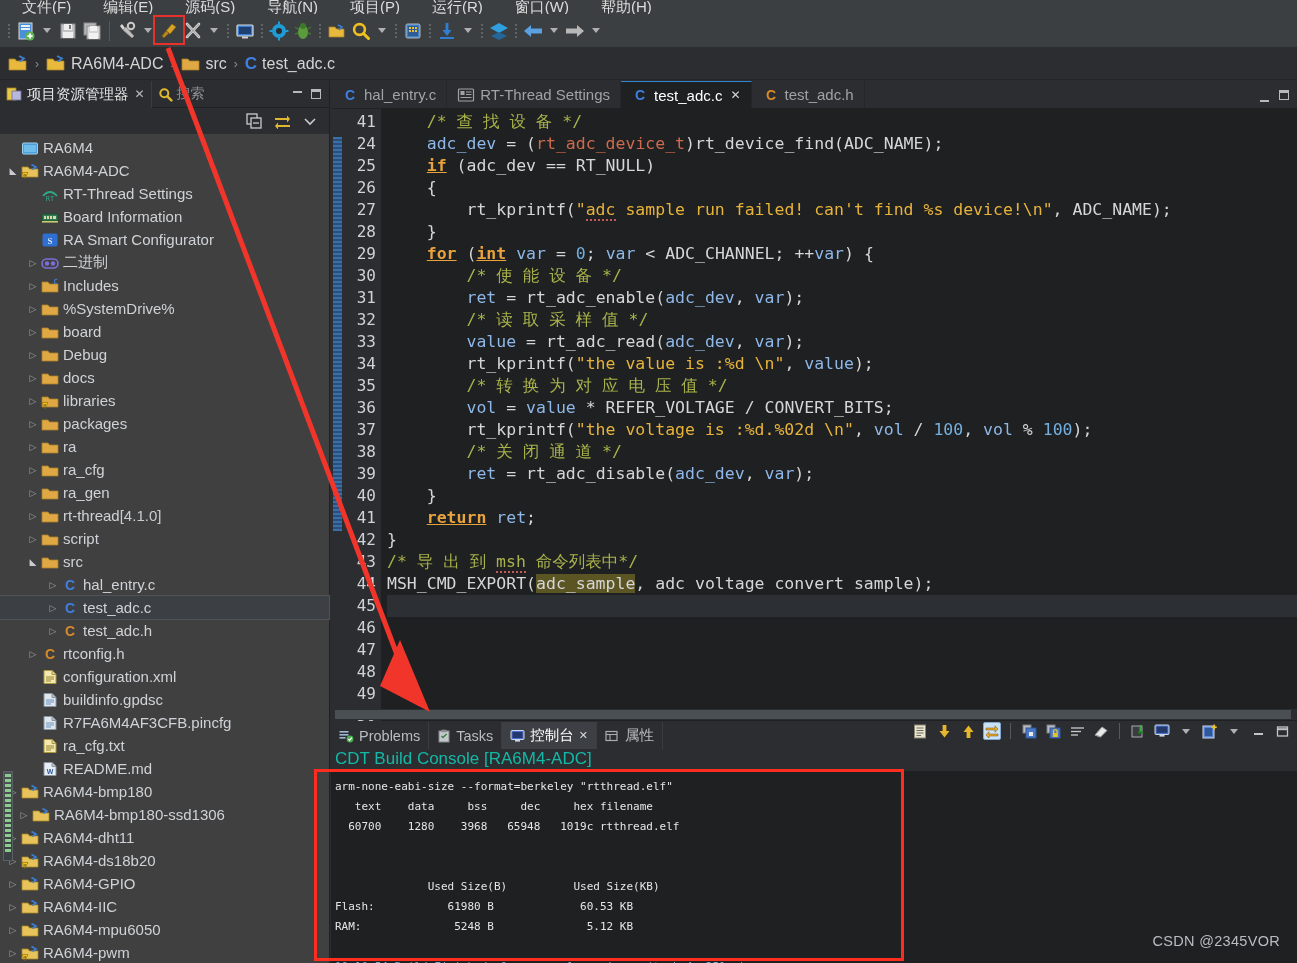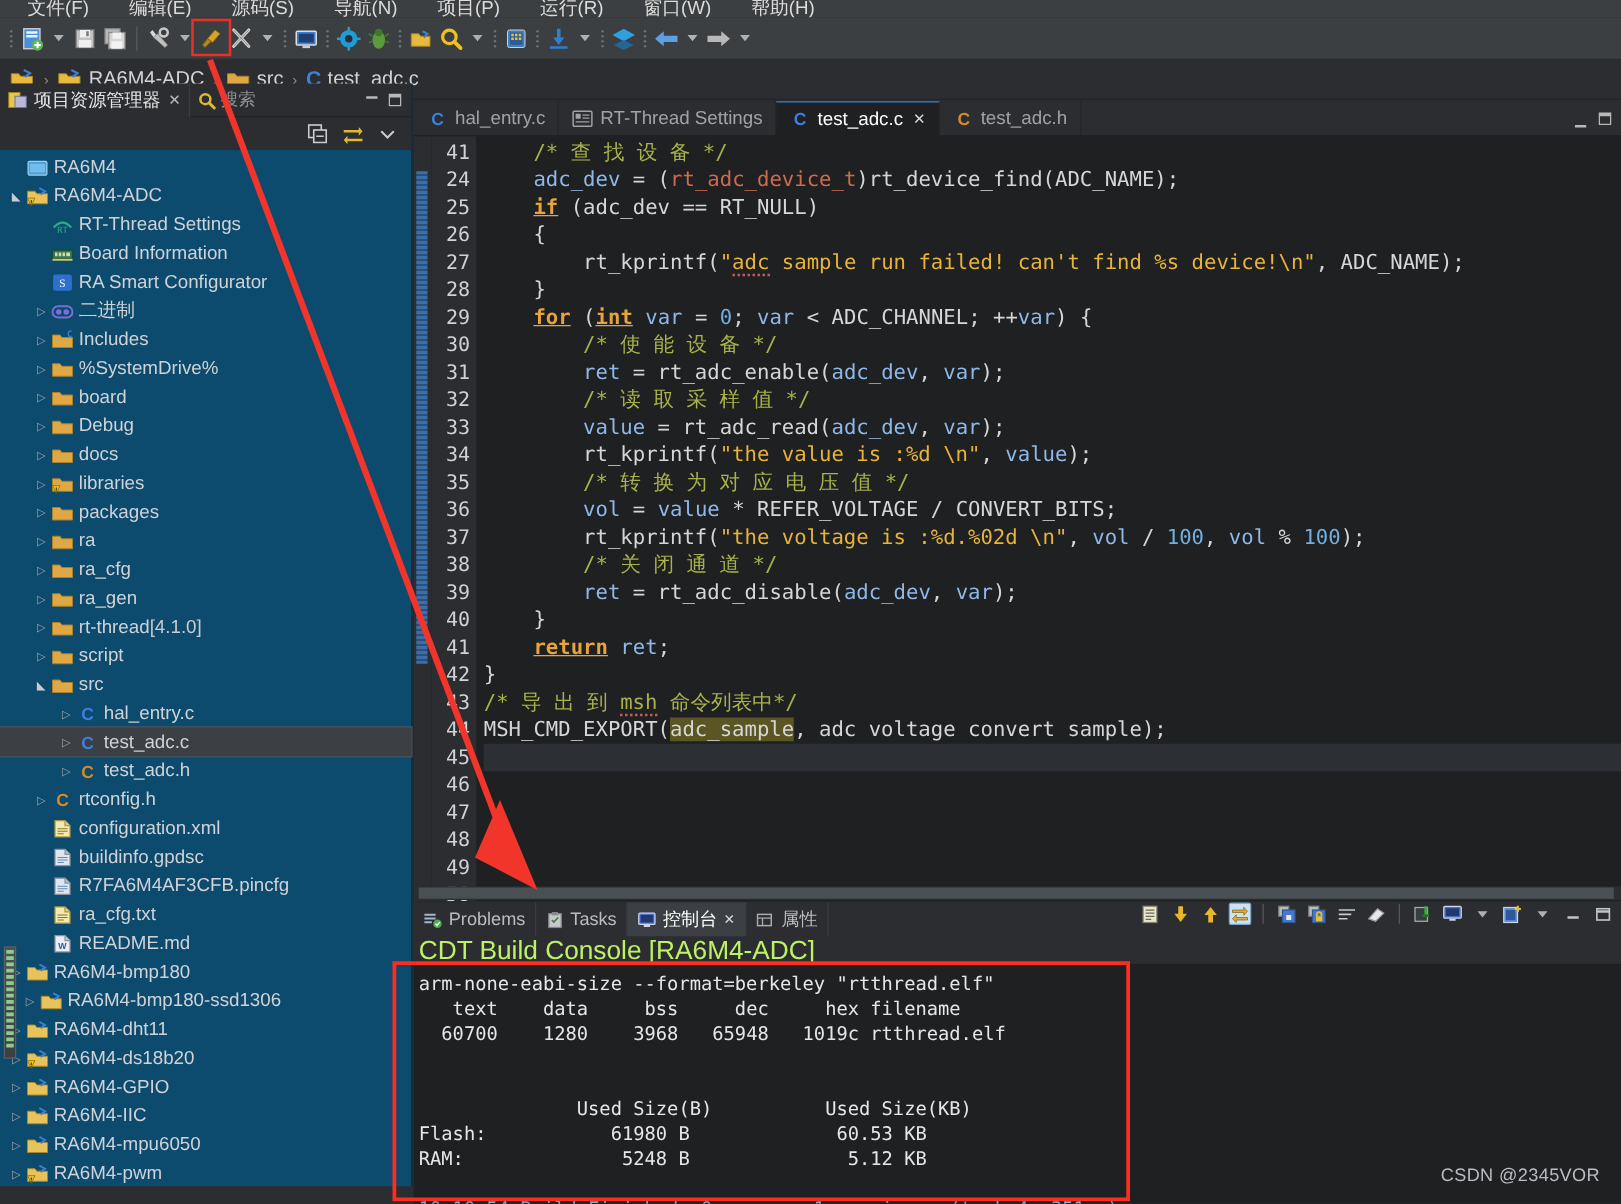--- a/index.html
+++ b/index.html
@@ -51,22 +51,22 @@
   .breadcrumb {
     position: absolute; top: 48px; left: 0; width: 1297px; height: 32px;
     background: #2b2d30; display: flex; align-items: center;
     padding-left: 8px; gap: 5px; color: #d4d4d4; font-size: 16px;
     border-bottom: 1px solid #232528;
   }
   .bc-sep { color: #8a8d90; font-size: 12px; margin: 0 2px; }
 
   
   .leftpanel {
-    position: absolute; top: 67px; left: 0; width: 330px; height: 882px;
-    background: #0c4a6e; border-right: 1px solid #1f2123;
+    position: absolute; top: 81px; left: 0; width: 330px; height: 882px;
+    background: #404040; border-right: 1px solid #1f2123;
   }
   .lp-tabs {
     height: 27px; display: flex; align-items: center;
     background: #2b2d30; border-bottom: 1px solid #1f2123;
   }
   .lp-tab-active {
     display: flex; align-items: center; gap: 4px; height: 27px;
     padding: 0 6px; color: #e6e6e6; font-size: 14.5px;
     background: #2b2d30;
   }
@@ -151,27 +151,27 @@
   .cs-tab {
     display: flex; align-items: center; gap: 5px; height: 27px; padding: 0 8px;
     font-size: 14.5px; color: #b9bdc1; border-right: 1px solid #3a3d40;
   }
   .cs-tab.active { background: #3c4044; color: #ffffff; }
   .cs-icons { margin-left: auto; display: flex; align-items: center; gap: 6px; padding-right: 6px;}
   .ci { width: 18px; height: 18px; display:flex; align-items:center; justify-content:center;}
   .ci.sel { background: #cde1f5; border: 1px solid #7fa8d0; border-radius: 2px;}
   .cs-sep { width:1px; height:16px; background:#55595d; margin:0 3px;}
   .cs-title {
-    height: 22px; color: #bef264; font-size: 21px; padding-left: 4px;
+    height: 22px; color: #14b8a6; font-size: 17px; padding-left: 4px;
     font-family: "Liberation Sans", sans-serif;
   }
   .cs-body {
     position: absolute; top: 49px; left: 0; width: 966px; height: 192px;
     background: #1e2022;
-    font-family: "DejaVu Sans Mono", monospace; font-size: 15px;
+    font-family: "DejaVu Sans Mono", monospace; font-size: 11px;
     color: #e6e6e6; padding: 6px 0 0 4px; white-space: pre;
     line-height: 20px;
   }
   .cs-body .ok { color: #6fb4d8; }
   .cs-redbox {
     position: absolute; left: 314px; top: 769px; width: 590px; height: 192px;
     border: 3px solid #ff2d20; pointer-events: none; z-index: 40;
   }
 
   

